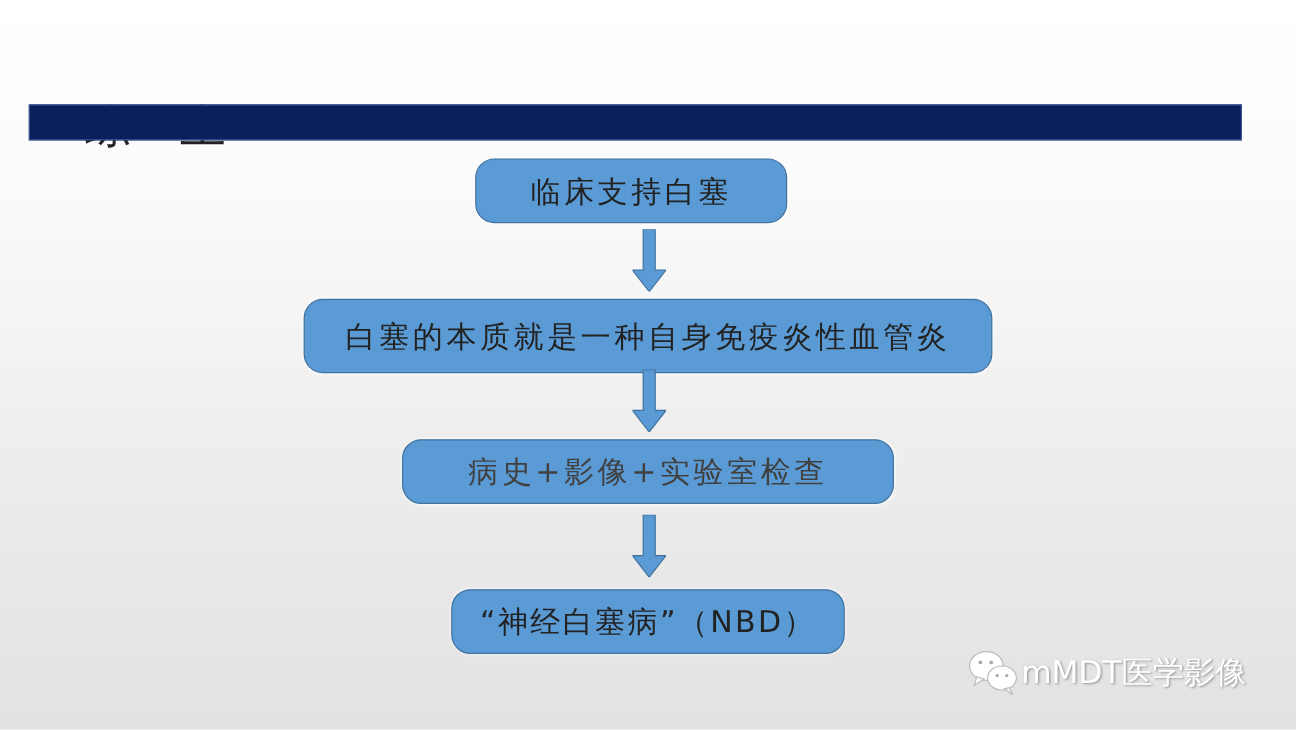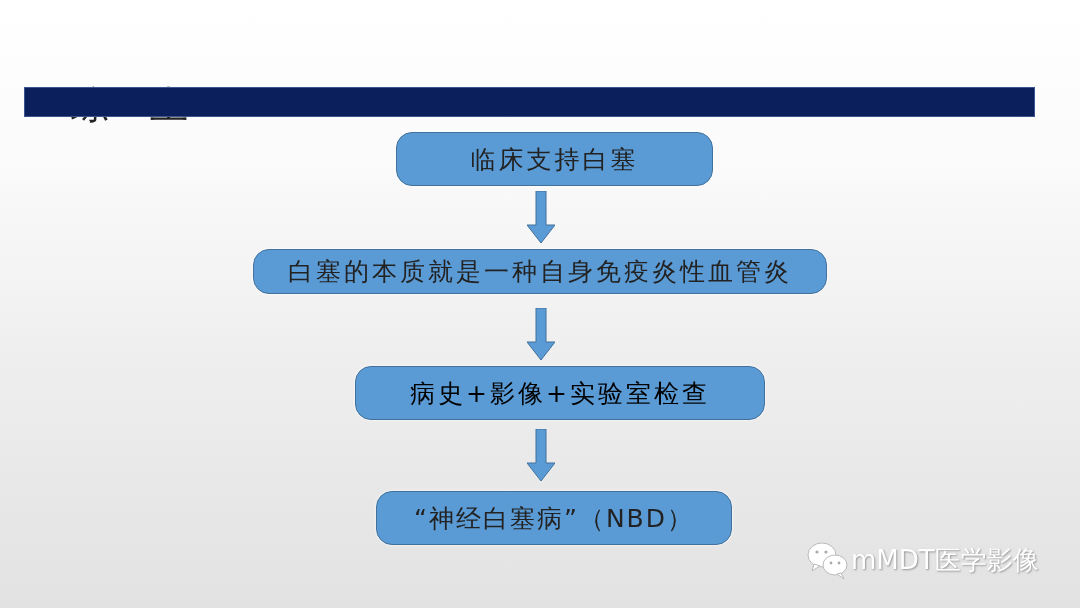--- a/index.html
+++ b/index.html
@@ -26,25 +26,25 @@
       position: absolute;
       background: #5b9bd5;
       border: 1.5px solid #41719c;
       border-radius: 16px;
       box-sizing: border-box;
       display: flex; align-items: center; justify-content: center;
       font-size: 25px; color: #222;
       letter-spacing: 3px;
       box-shadow: 0 0 3px rgba(255,255,255,0.9);
     }
-    .box.red { color: #000000; margin-left: 20px; }
-    #box1 { left: 396px; top: 132px; width: 317px; height: 54px; }
-    #box2 { left: 253px; top: 249px; width: 574px; height: 45px; }
+    .box.red { color: #404040; }
+    #box1 { left: 396px; top: 132px; width: 260px; height: 54px; }
+    #box2 { left: 253px; top: 249px; width: 574px; height: 62px; }
     #box3 { left: 335px; top: 366px; width: 410px; height: 54px; }
-    #box4 { left: 376px; top: 491px; width: 356px; height: 54px; letter-spacing: 2px; }
+    #box4 { left: 376px; top: 491px; width: 328px; height: 54px; letter-spacing: 2px; }
     .arrow { position: absolute; width: 28px; height: 52px; }
     #arrow1 { left: 527px; top: 191px; }
     #arrow2 { left: 527px; top: 308px; }
     #arrow3 { left: 527px; top: 429px; }
     .watermark {
       position: absolute; left: 806px; top: 540px;
       display: flex; align-items: center; gap: 1px;
       color: #ffffff; font-size: 26px;
       text-shadow: 1px 1px 2px rgba(0,0,0,0.35);
       font-family: "DejaVu Sans", sans-serif;

